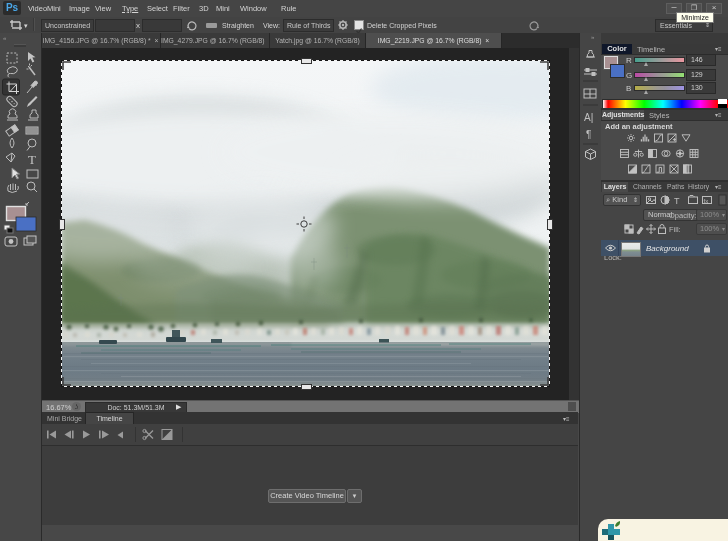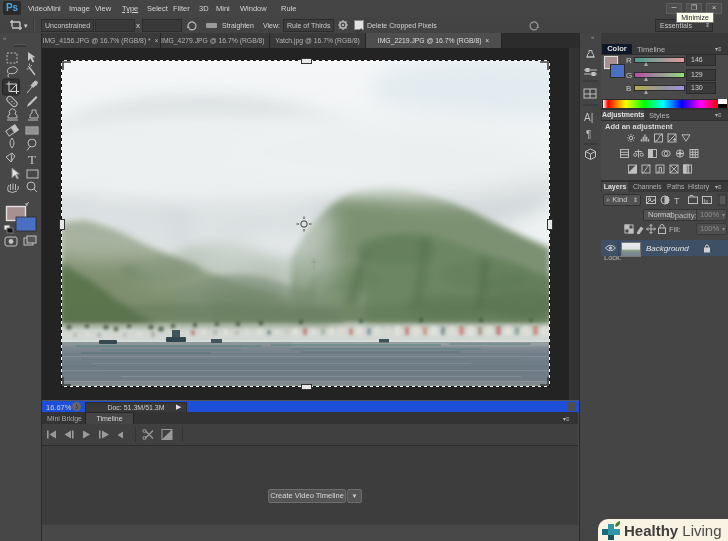--- a/index.html
+++ b/index.html
@@ -362,21 +362,21 @@
   
   <div class="abs" style="left:240px;top:-2px;width:9px;height:4px;background:#e8e8e8;border:1px solid #333;"></div>
   <div class="abs" style="left:240px;top:324px;width:9px;height:4px;background:#e8e8e8;border:1px solid #333;"></div>
   <div class="abs" style="left:-2px;top:159px;width:4px;height:9px;background:#e8e8e8;border:1px solid #333;"></div>
   <div class="abs" style="left:486px;top:159px;width:4px;height:9px;background:#e8e8e8;border:1px solid #333;"></div>
   </div>
 
   <div class="abs" style="left:527px;top:0;width:10px;height:352px;background:#333;"></div>
 </div>
 
-<div class="abs" id="statusbar" style="left:42px;top:400px;width:537px;height:12px;background:#1d4ed8;border-top:1px solid #555;">
+<div class="abs" id="statusbar" style="left:42px;top:400px;width:537px;height:12px;background:#737373;border-top:1px solid #555;">
   <div class="abs" style="left:4px;top:2px;color:#cfcfcf;font-size:7.5px;">16.67%</div>
   <div class="abs" style="left:30px;top:1px;width:9px;height:9px;border-radius:50%;background:#666;color:#333;font-size:7px;line-height:9px;text-align:center;">ʖ</div>
   <div class="abs" style="left:43px;top:1px;width:100px;height:10px;background:#383838;border:1px solid #2b2b2b;color:#cfcfcf;font-size:7px;line-height:10px;text-align:center;">Doc: 51.3M/51.3M</div>
   <div class="abs" style="left:134px;top:2px;color:#ddd;font-size:7px;">▶</div>
   <div class="abs" style="left:526px;top:1px;width:8px;height:9px;background:#4e4e4e;"></div>
 </div>
 
 <div class="abs" id="timeline" style="left:42px;top:412px;width:536px;height:113px;background:#3d3d3d;">
   <div class="abs" style="left:0;top:0;width:536px;height:12px;background:#333;">
     <div class="abs" style="left:5px;top:2.5px;color:#aaa;font-size:7px;">Mini Bridge</div>
@@ -628,14 +628,13 @@
 </div>
 
 <div class="abs" id="badge" style="left:598px;top:519px;width:130px;height:22px;background:#f8f3e2;border-top-left-radius:10px;z-index:60;">
   <svg class="abs" style="left:3px;top:2px;" width="24" height="20" viewBox="0 0 24 20">
     <rect x="7" y="3" width="6" height="16" fill="#2f96a8"></rect>
     <rect x="1" y="8" width="18" height="6" fill="#2f96a8"></rect>
     <rect x="7" y="14" width="6" height="5" fill="#17545e"></rect>
     <rect x="1" y="8" width="6" height="6" fill="#1d6b79"></rect>
     <path d="M14 5 Q15 1 19 0 Q19.5 4 16 5.5 Q15 6 14 5z" fill="#3f7d2c"></path>
   </svg>
-  <div class="abs" style="left:26px;top:3px;font-size:15px;color:#403e3d;"><b>Healthy</b> <span style="color:#4a4948;">Living</span></div>
 </div>
 
 </body></html>

